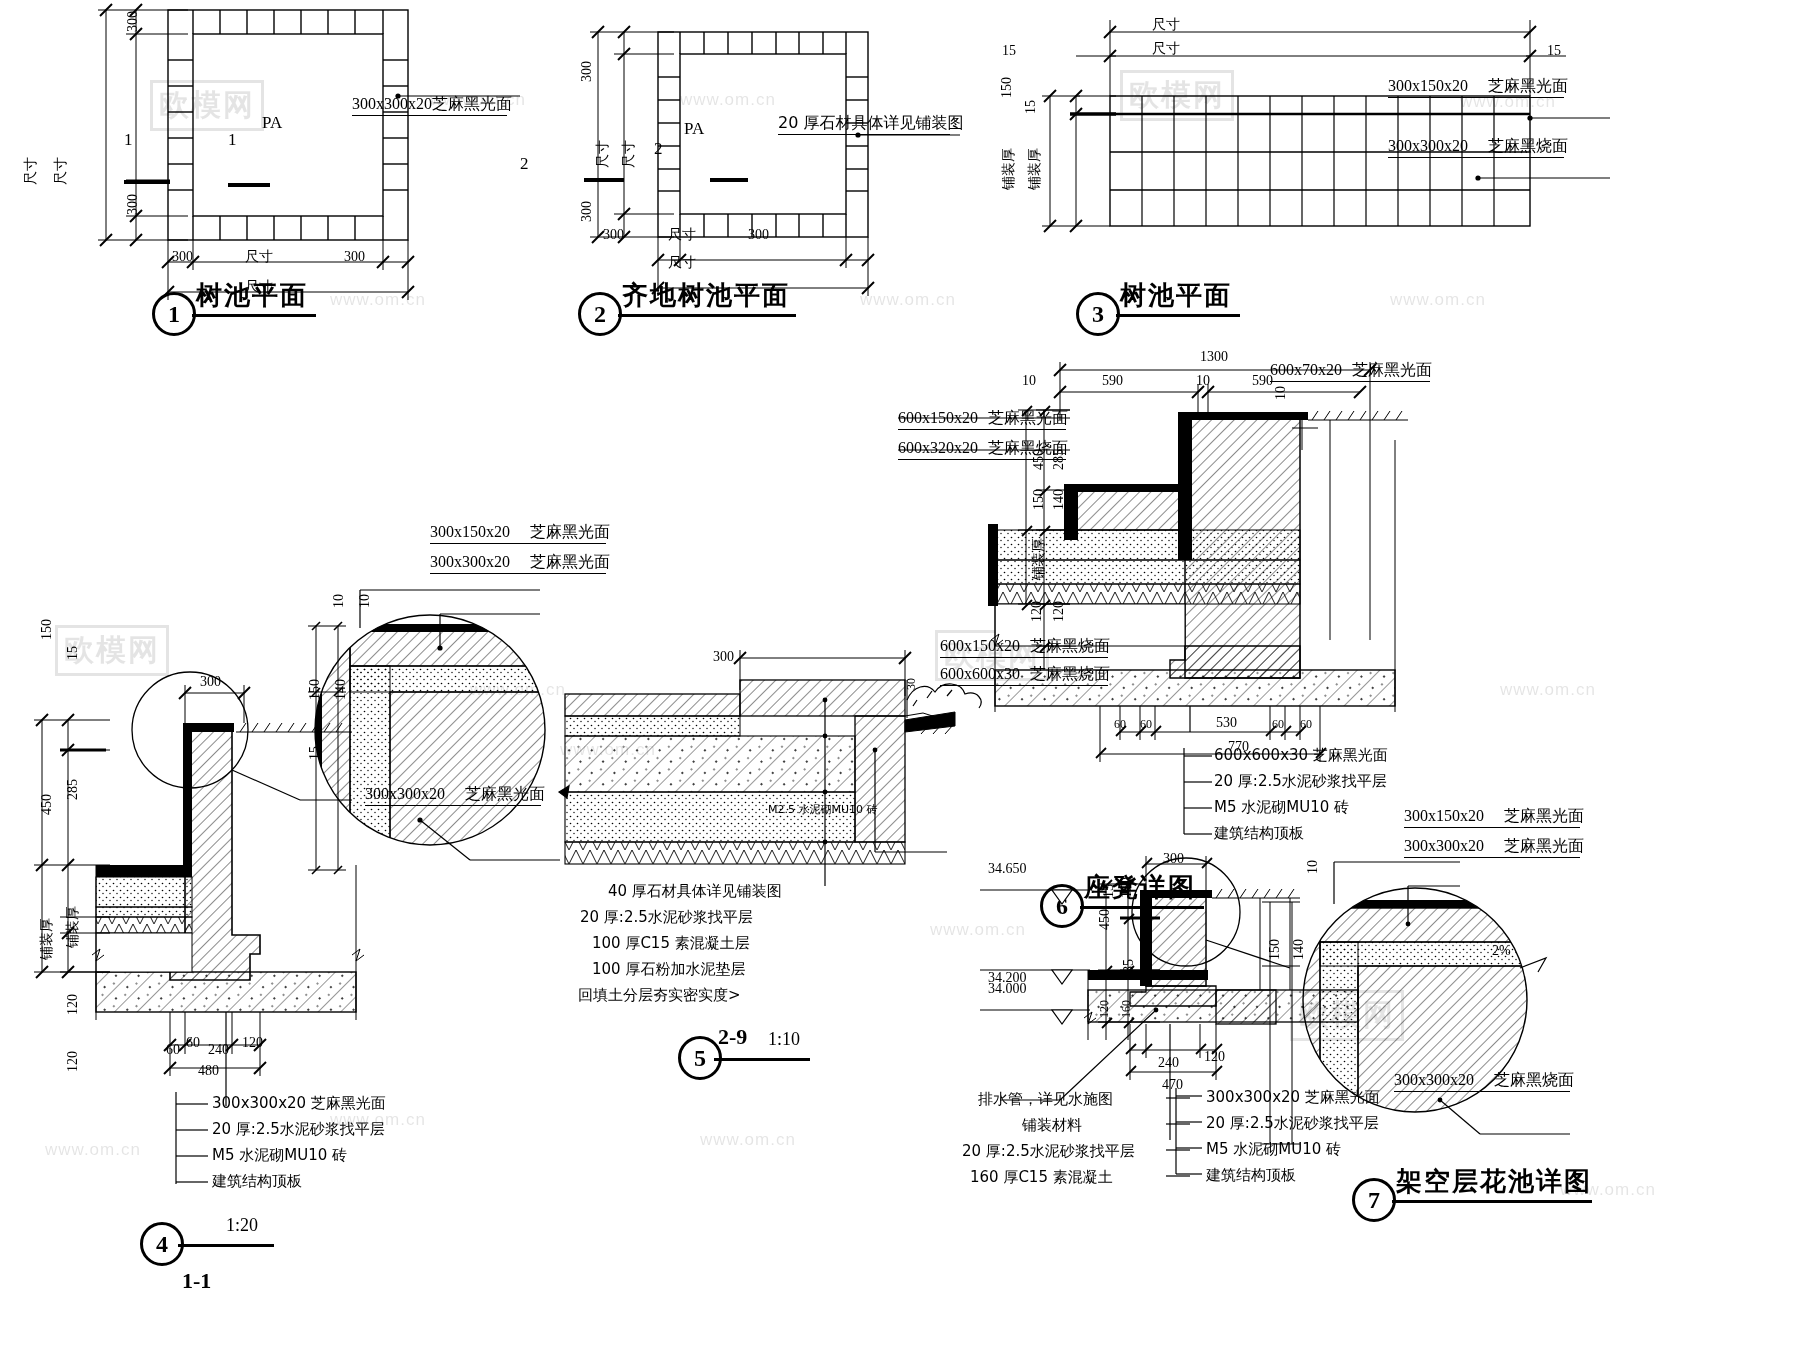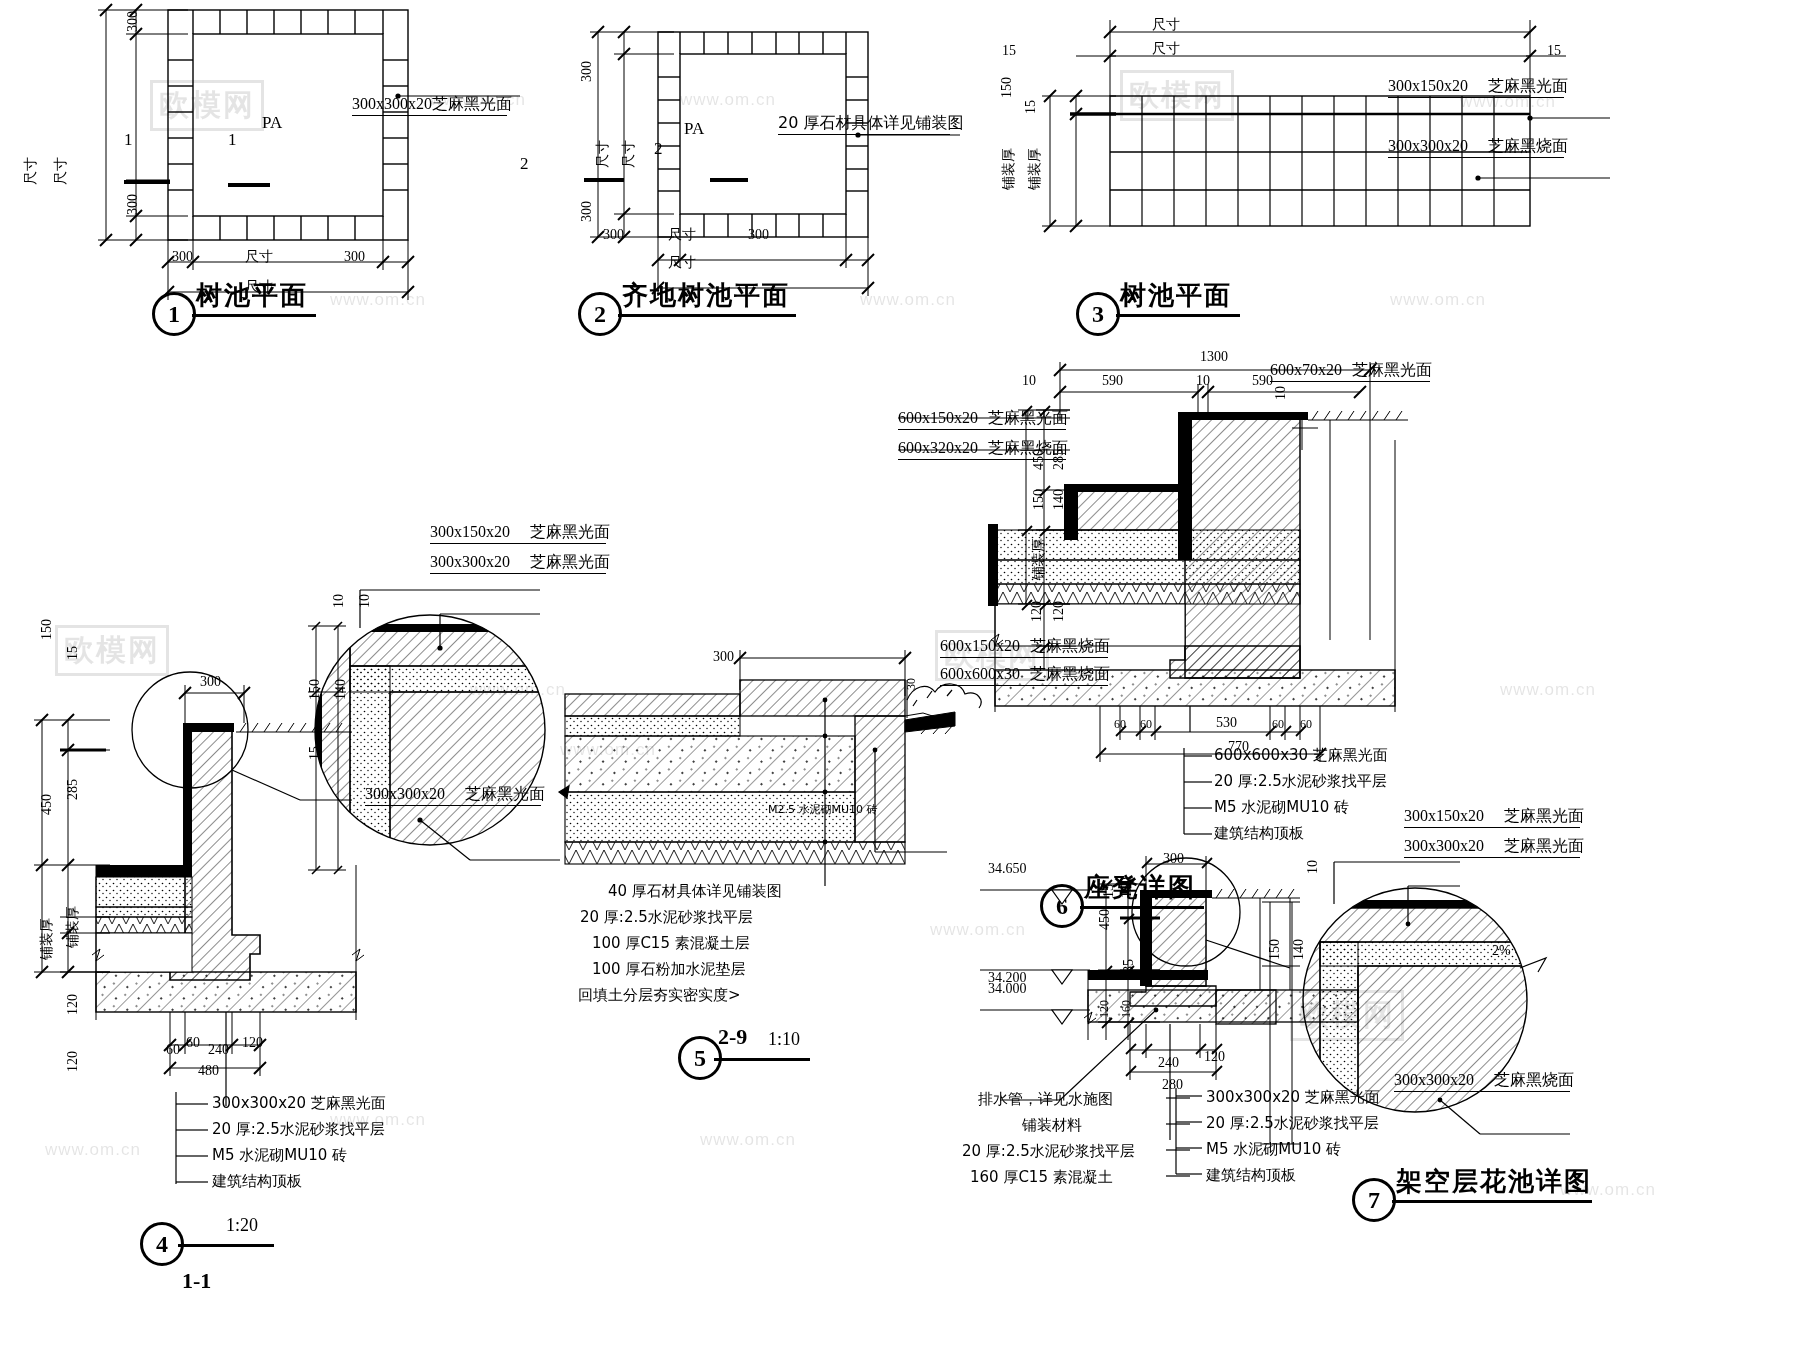--- a/index.html
+++ b/index.html
@@ -871,21 +871,21 @@
 
   <div class="txt num" style="left:1163px;top:852px;">300</div>
   <div class="txt num vert" style="left:1098px;top:930px;">450</div>
   <div class="txt num vert" style="left:1120px;top:898px;">150</div>
   <div class="txt num vert" style="left:1102px;top:898px;">15</div>
   <div class="txt num vert" style="left:1122px;top:980px;">285</div>
   <div class="txt num vert small" style="left:1098px;top:1018px;">120</div>
   <div class="txt num vert small" style="left:1120px;top:1018px;">160</div>
   <div class="txt num" style="left:1158px;top:1056px;">240</div>
   <div class="txt num" style="left:1204px;top:1050px;">120</div>
-  <div class="txt num" style="left:1162px;top:1078px;">280</div>
+  <div class="txt num" style="left:1162px;top:1078px;">470</div>
 
   <svg width="320" height="300" style="left:1280px;top:850px;">
     <defs>
       <clipPath id="bub7">
           <circle cx="135" cy="150" r="112"></circle>
         </clipPath>
     </defs>
     <g clip-path="url(#bub7)">
       <rect x="40" y="58" width="280" height="34" fill="url(#hatch45)" stroke="#000" stroke-width="1.4"></rect>
       <rect x="40" y="92" width="280" height="24" fill="url(#dots)" stroke="#000" stroke-width="1"></rect>

